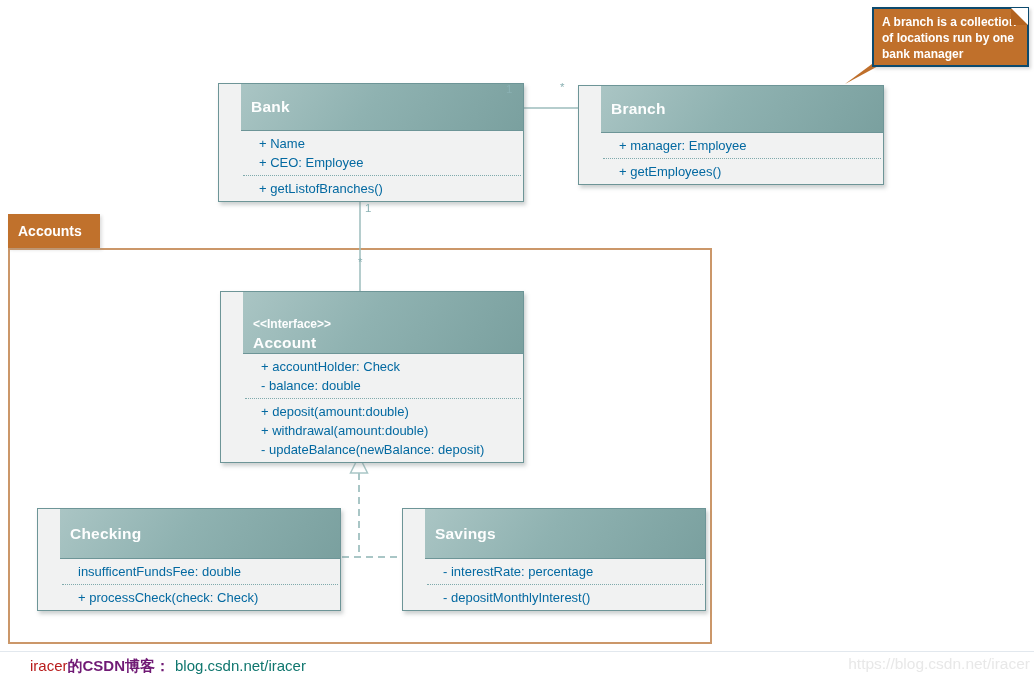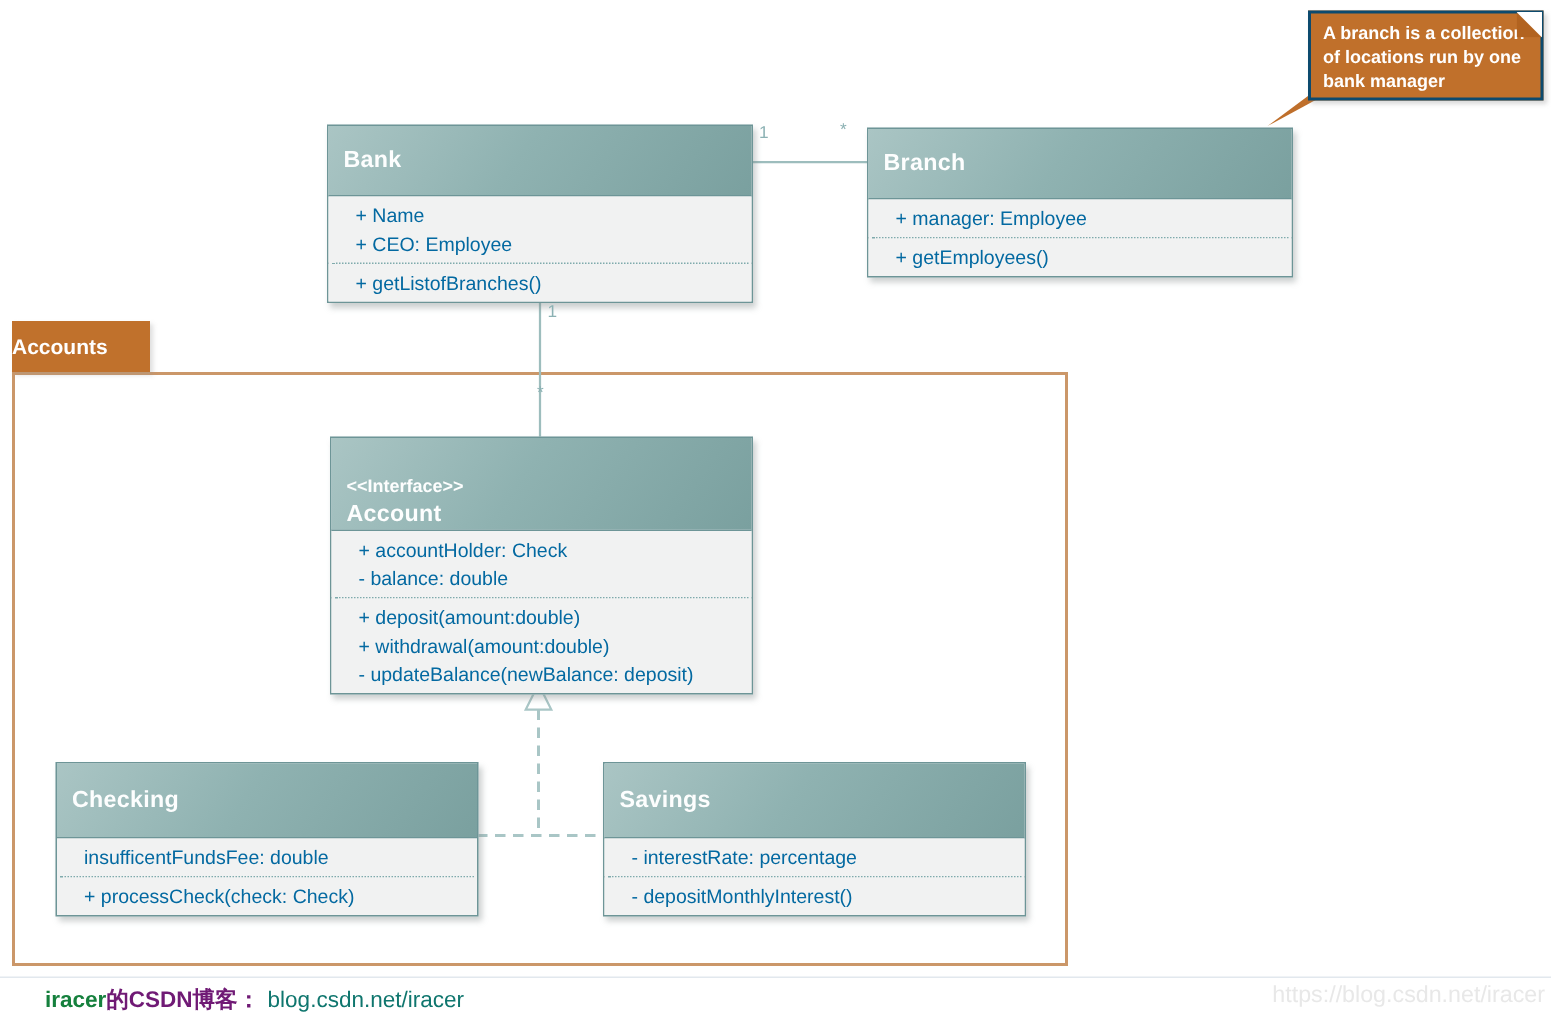--- a/index.html
+++ b/index.html
@@ -4,21 +4,21 @@
 <style>
   html,body { margin:0; padding:0; background:#fff; }
   #canvas {
     position:relative; width:1034px; height:685px; background:#ffffff;
     font-family:"Liberation Sans", sans-serif; overflow:hidden;
   }
 
   
   .uml {
     position:absolute; z-index:3; background:#f1f2f2;
-    border:1px solid #6d9597; box-shadow:2px 3px 4px rgba(125,135,135,.40);
+    border:1px solid #6d9597; box-shadow:2px 3px 4px rgba(125,135,135,.40);padding-left:22px;
   }
   .uml .hd {
     display:flex; flex-direction:column; justify-content:center; gap:3px;
     padding-left:10px; color:#fdfefe; font-weight:bold;
     background:linear-gradient(125deg,#aac5c4 0%,#8fb2b1 45%,#7aa09f 100%);
     border-bottom:1px solid #6d9597;
   }
   .uml .hd .nm { font-size:15.5px; letter-spacing:.2px; }
   .uml .hd .st { font-size:12px;margin-top:24px; }
   .uml .sec { padding:3px 0; background:#f1f2f2; }
@@ -29,21 +29,21 @@
   .uml .sep { border-top:1px dotted #7faaac; margin:0 2px; }
 
   
   .frame {
     position:absolute; left:8px; top:248px; width:700px; height:392px;
     border:2px solid #cb9769; z-index:1; background:transparent;
   }
   .tab {
     position:absolute; left:8px; top:214px; width:92px; height:34px;
     background:#c0712c; color:#fff; font-size:14px; font-weight:bold;
-    line-height:34px; box-sizing:border-box; z-index:2;
+    line-height:34px; padding-left:10px; box-sizing:border-box; z-index:2;
     box-shadow:2px 2px 3px rgba(150,150,150,.30);
   }
   .note {
     position:absolute; left:872px; top:7px; width:157px; height:60px;
     background:#c0702b; border:2px solid #0c4a6e; box-sizing:border-box;
     z-index:4; box-shadow:2px 2px 3px rgba(150,150,150,.35);
   }
   .note p {
     margin:0; padding:5px 8px; color:#fff; font-size:12px;
     line-height:16px; font-weight:600;
@@ -59,21 +59,21 @@
 
   
   .mult { position:absolute; z-index:4; font-size:11.5px; color:#8bb1b3; }
 
   
   #wires { position:absolute; left:0; top:0; z-index:2; }
 
   
   .divider { position:absolute; left:0; top:651px; width:1034px; height:1px; background:#e2e8ee; }
   .credit { position:absolute; left:30px; top:657px; font-size:15px; color:#333; white-space:nowrap; }
-  .credit .red { color:#15803d; font-weight:bold; }
+  .credit .red { color:#b91c1c; font-weight:normal; }
   .credit .mid { color:#701a75; font-weight:bold; margin-right:5px; }
   .credit .url { color:#0f766e; }
   .wm { position:absolute; right:4px; top:655px; font-size:15.5px; color:#e8e8e8; white-space:nowrap; }
 </style>
 </head>
 <body>
 
 <div id="canvas">
 
   <div class="frame"></div>

